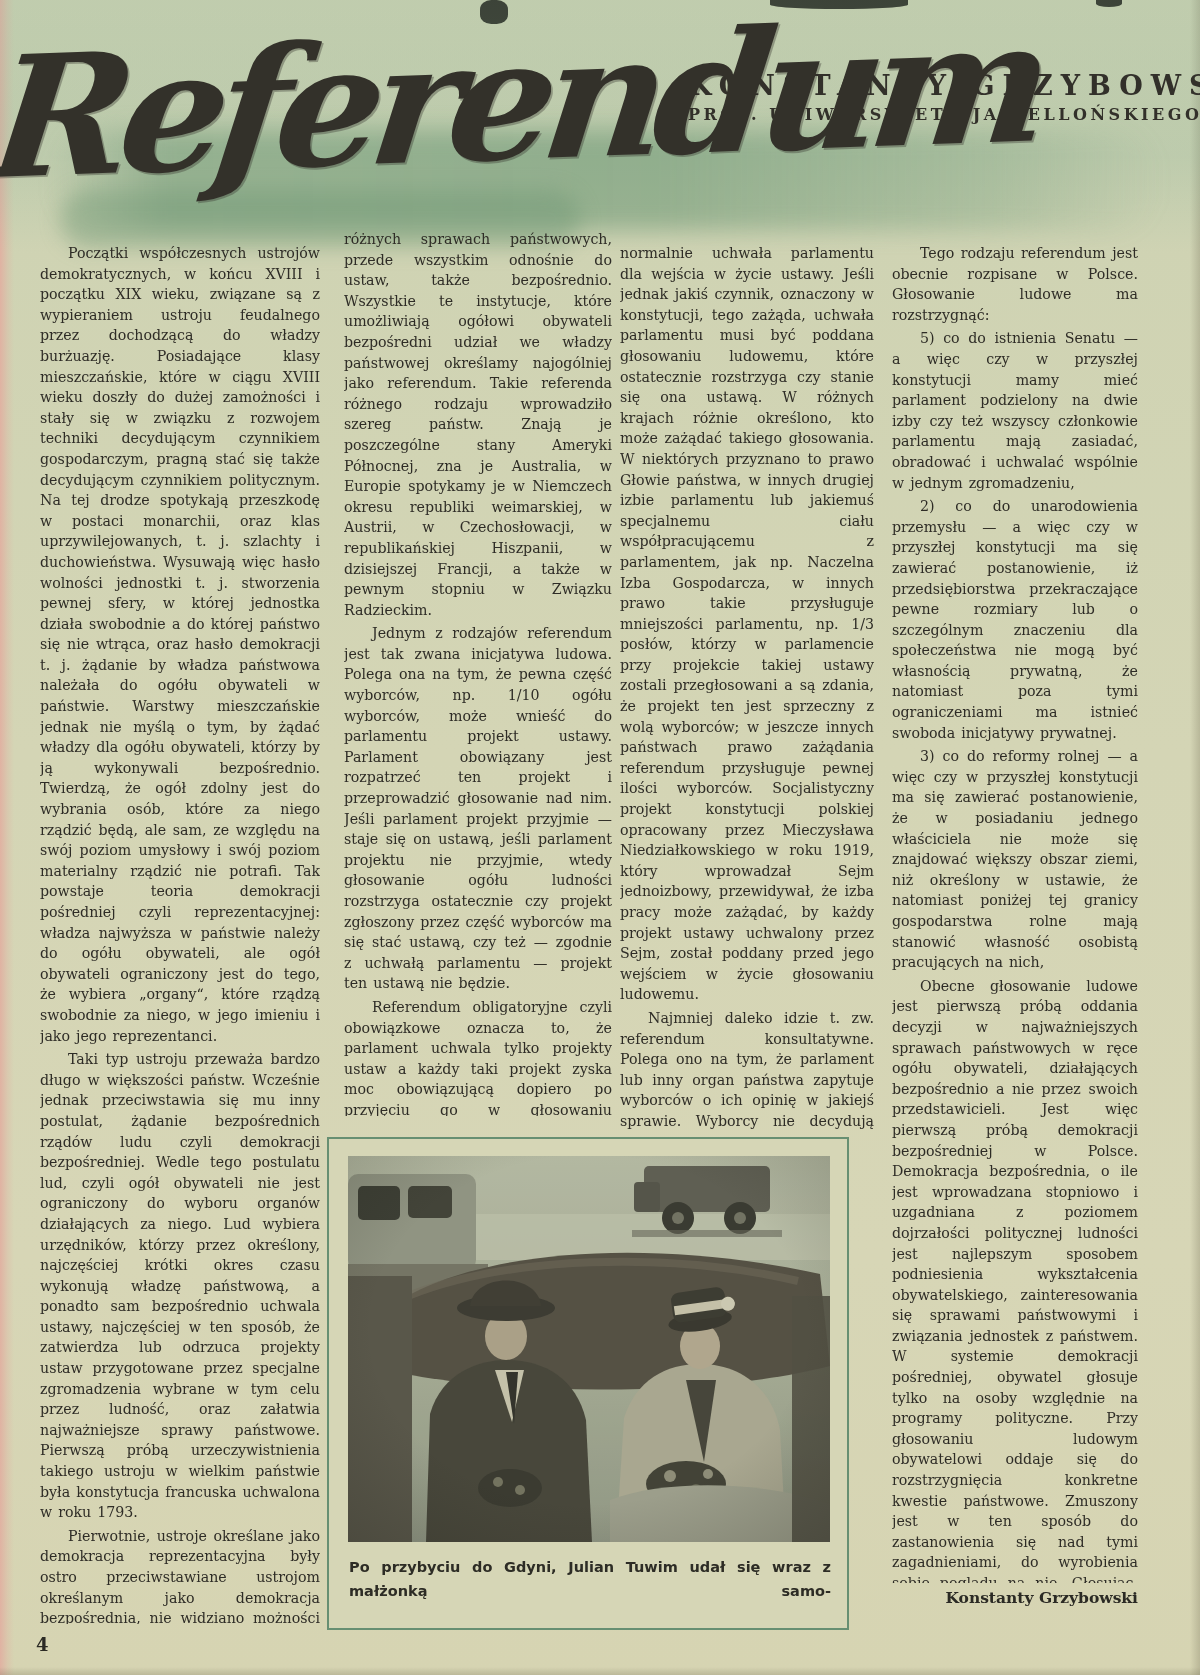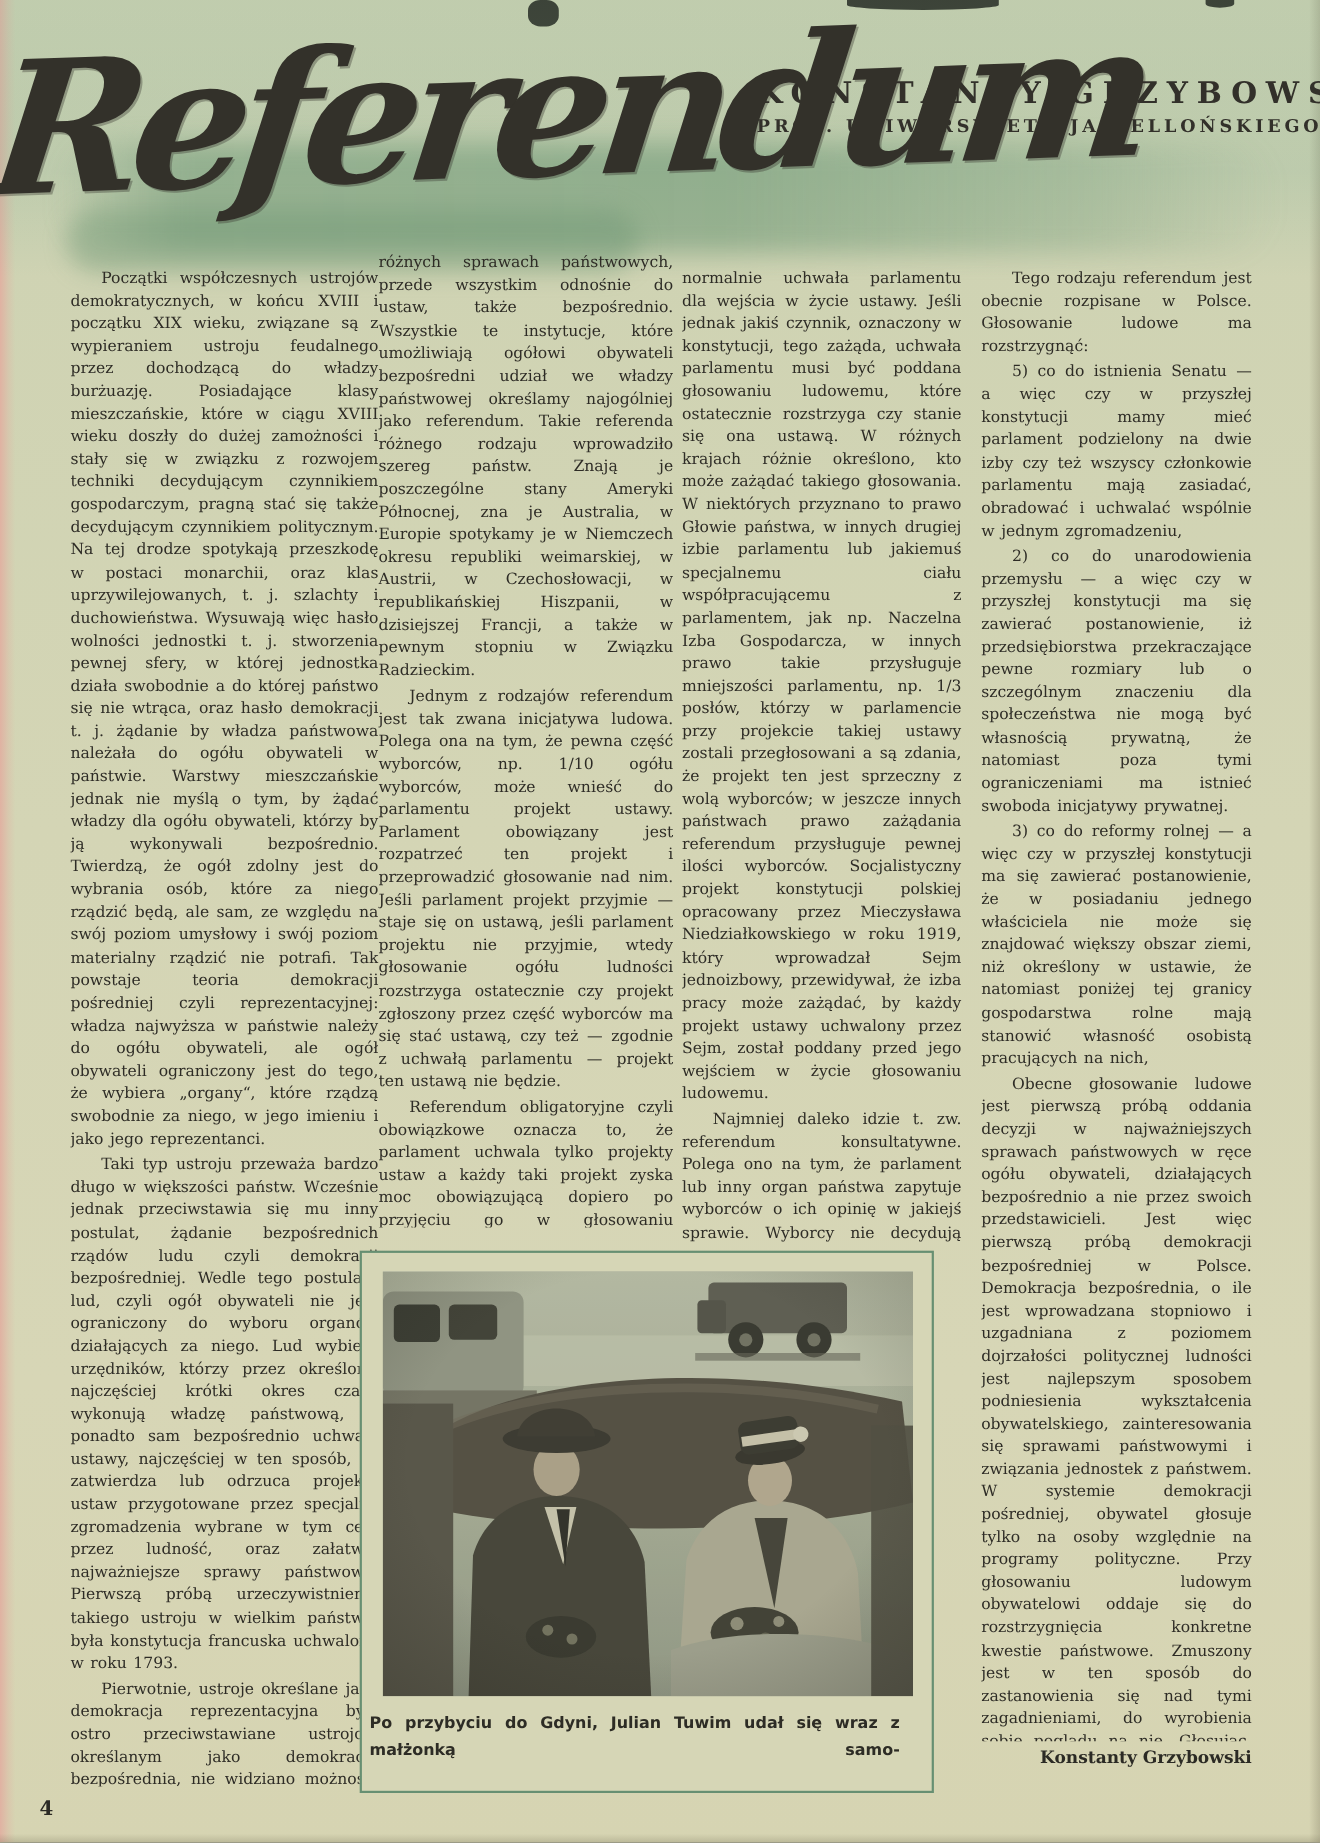--- a/index.html
+++ b/index.html
@@ -35,32 +35,32 @@
     text-shadow:2px 2px 0 rgba(51,49,42,.35);white-space:nowrap;
   }
   .byline{position:absolute;left:688px;top:70px;width:452px;color:#32302a;}
   .byline .author{font-family:"DejaVu Serif", serif;font-weight:bold;font-size:27px;letter-spacing:8px;white-space:nowrap;}
   .byline .affil{font-family:"DejaVu Serif", serif;font-weight:bold;font-size:16px;letter-spacing:3.5px;margin-top:4px;white-space:nowrap;}
   
   .col{position:absolute;overflow:hidden;text-align:justify;
     font-size:14.2px;line-height:20.6px;word-spacing:1.5px;color:#2e2c26;}
   .col p{margin:0 0 3px 0;}
   .col p.indent{text-indent:28px;}
-  .col1{left:40px;top:243px;width:280px;height:1381px;margin-left:24px;}
+  .col1{left:40px;top:243px;width:280px;height:1381px;}
   .col2{left:344px;top:229px;width:268px;height:887px;}
   .col3{left:620px;top:243px;width:254px;height:887px;}
   .col4{left:892px;top:243px;width:246px;height:1340px;}
   .signature{position:absolute;left:892px;top:1588px;width:246px;text-align:right;
     font-weight:bold;font-size:15.5px;color:#2b2a24;}
   .page-number{position:absolute;left:36px;top:1634px;font-weight:bold;font-size:18px;color:#2b2a24;}
   
   .photo-frame{position:absolute;left:327px;top:1137px;width:522px;height:493px;
     border:2px solid #678f72;background:#d6d6b6;box-sizing:border-box;}
   .photo{position:absolute;left:19px;top:17px;width:482px;height:386px;background:#9aa08e;overflow:hidden;}
-  .caption{position:absolute;left:7px;top:416px;width:482px;
+  .caption{position:absolute;left:20px;top:416px;width:482px;
     font-family:"DejaVu Sans", sans-serif;font-weight:bold;font-size:14.5px;line-height:24px;
     word-spacing:4px;color:#2d2c25;}
   .caption .caption-line{text-align:justify;text-align-last:justify;}
 </style>
 </head>
 <body>
 
 <div class="page">
 
   <div class="edge-left"></div>

